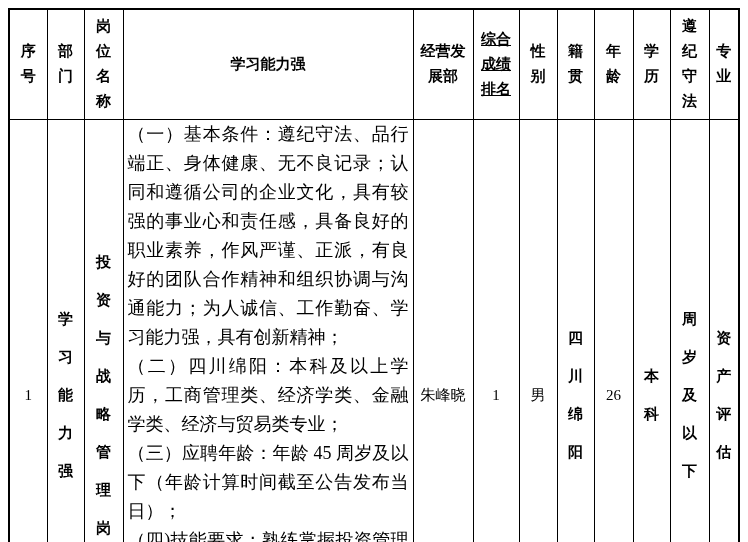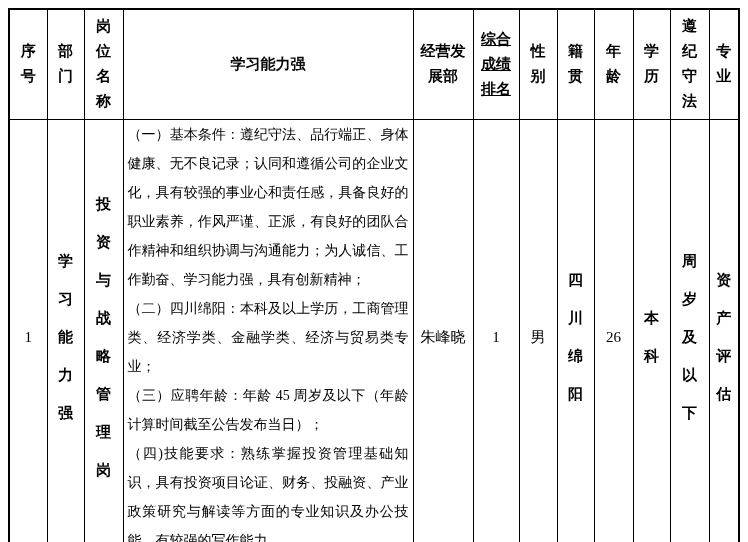--- a/index.html
+++ b/index.html
@@ -47,21 +47,21 @@
   .w3 { width: 3em; }
   
   td { font-size: 15px; }
   td .vstack { line-height: 38px; font-weight: bold; }
   .req-cell {
     text-align: left;
     vertical-align: middle;
     padding: 0 4px;
   }
   .req-cell p {
-    font-size: 14px;
+    font-size: 18px;
     line-height: 29px;
     text-align: justify;
     word-break: break-all;
   }
   .plain { line-height: normal; }
 </style>
 </head>
 <body>
 
 <div class="page">

